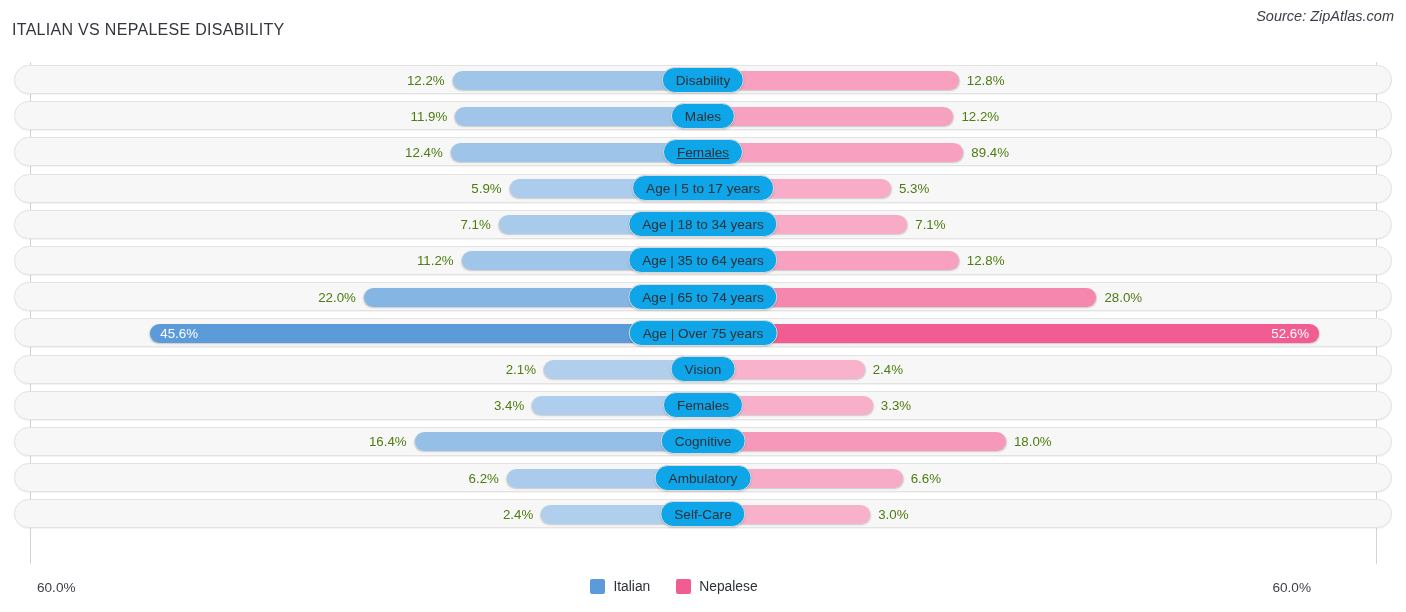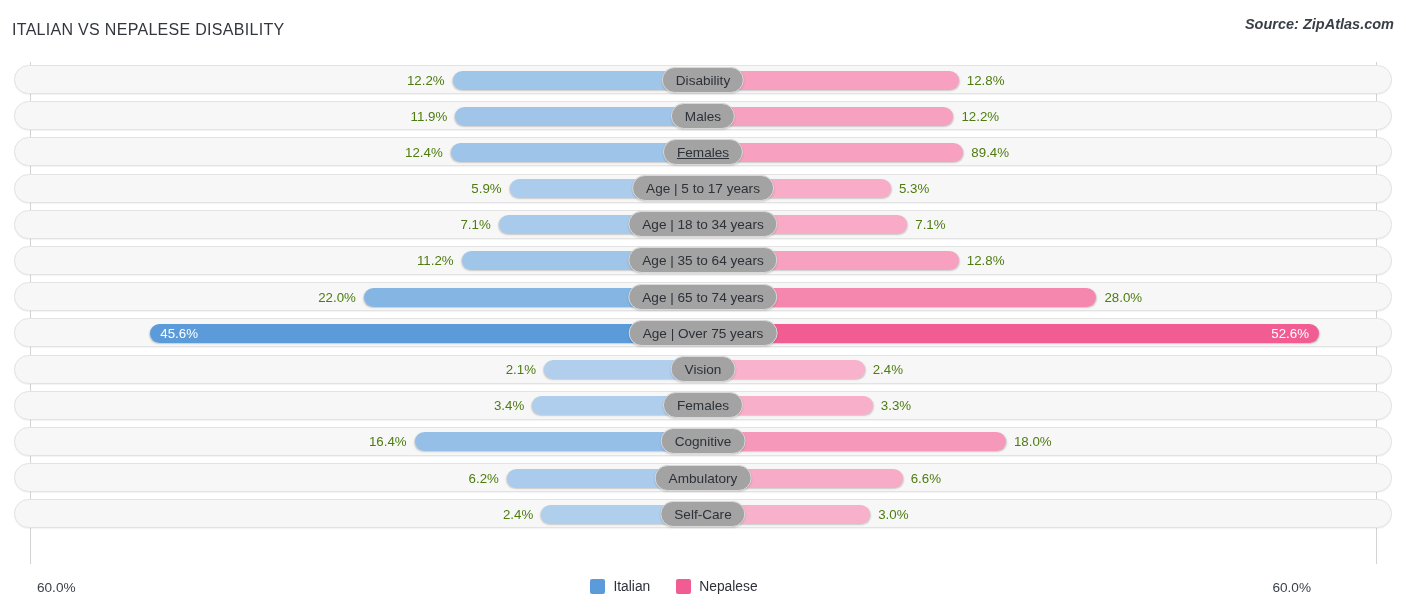--- a/index.html
+++ b/index.html
@@ -29,24 +29,24 @@
     top: 21px;
     font-size: 16px;
     letter-spacing: 0.3px;
     color: #33373d;
     font-weight: 400;
     white-space: nowrap;
   }
   .source-note {
     position: absolute;
     right: 12px;
-    top: 16px;
+    top: 8px;
     font-size: 14.5px;
     font-style: italic;
-    font-weight: bold;
+    font-weight: normal;
     color: #3a3f47;
     white-space: nowrap;
   }
 
   
   .plot {
     position: absolute;
     left: 0;
     top: 62px;
     width: 1406px;
@@ -114,21 +114,21 @@
   .val.inside { color: #ffffff; }
 
   .center-label {
     position: absolute;
     top: 4.5px;
     left: 50%;
     transform: translateX(-50%);
     height: 26px;
     line-height: 25px;
     padding: 0 13px;
-    background: #a3a3a3;
+    background: #0ea5e9;
     border: 1px solid #d9d9d9;
     border-radius: 14px;
     font-size: 13.6px;
     color: #2d3138;
     white-space: nowrap;
     box-shadow: 0 1px 2px rgba(0,0,0,0.14);
     z-index: 5;
   }
 
   

